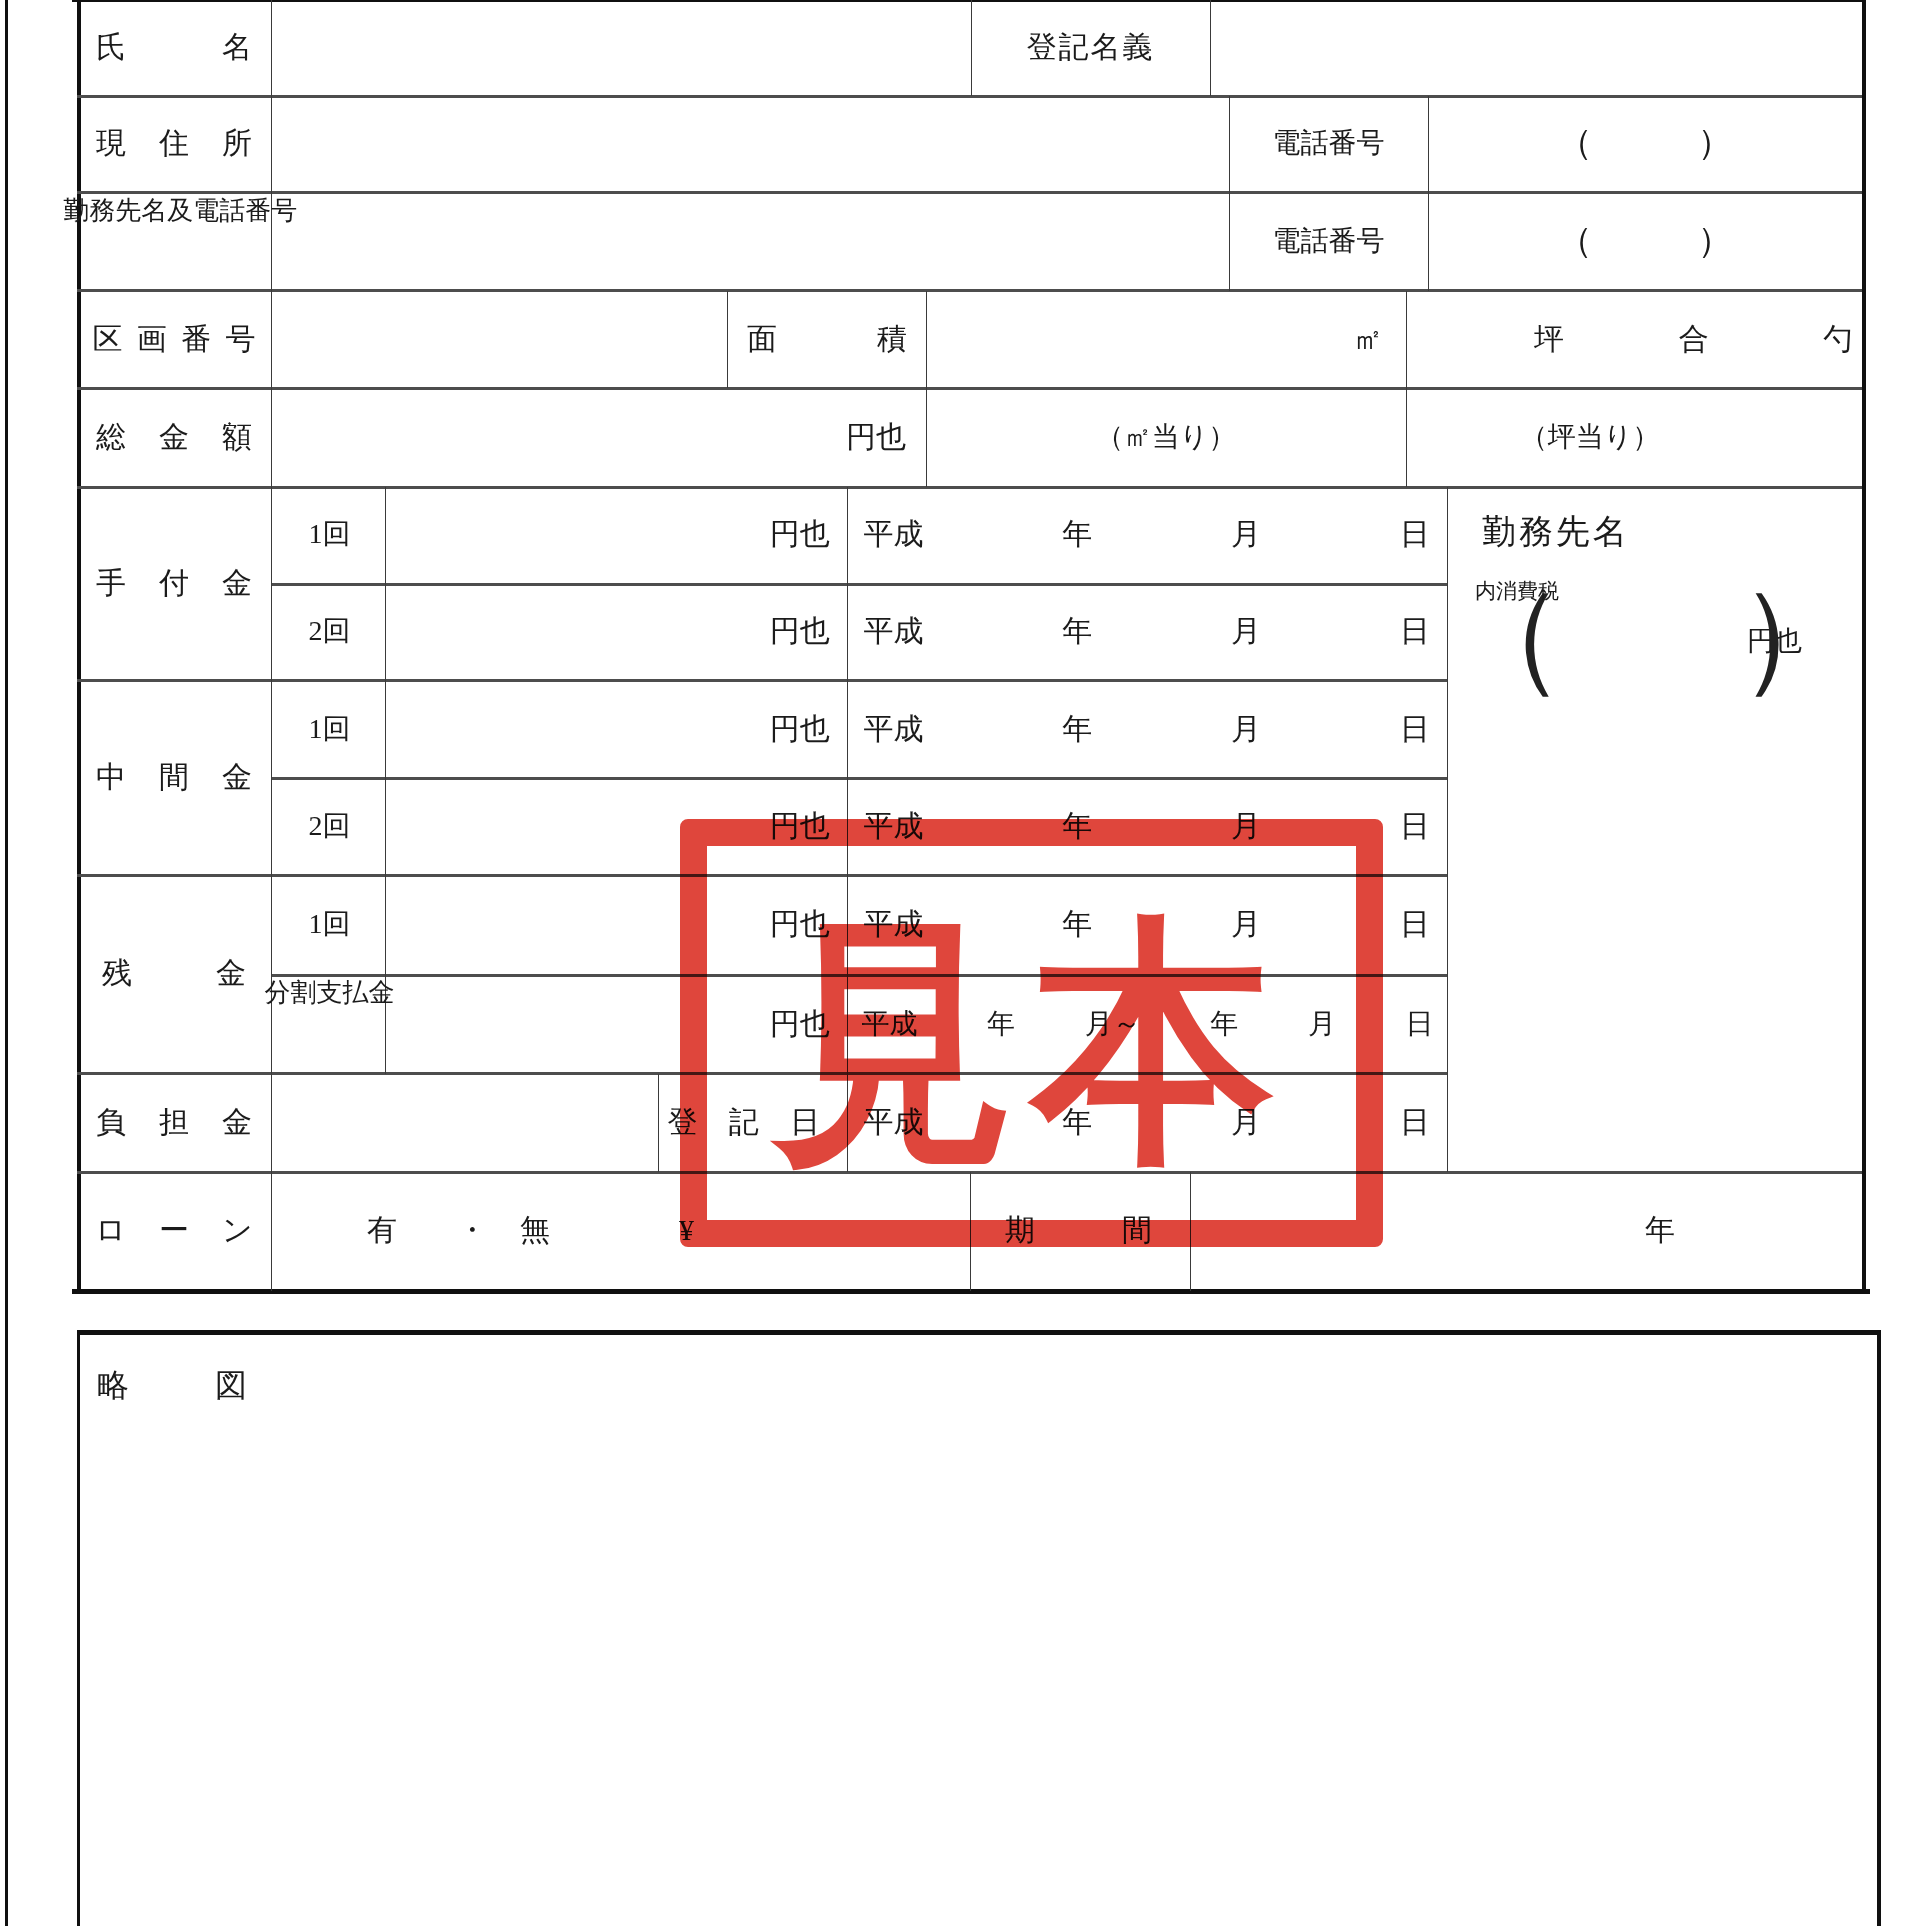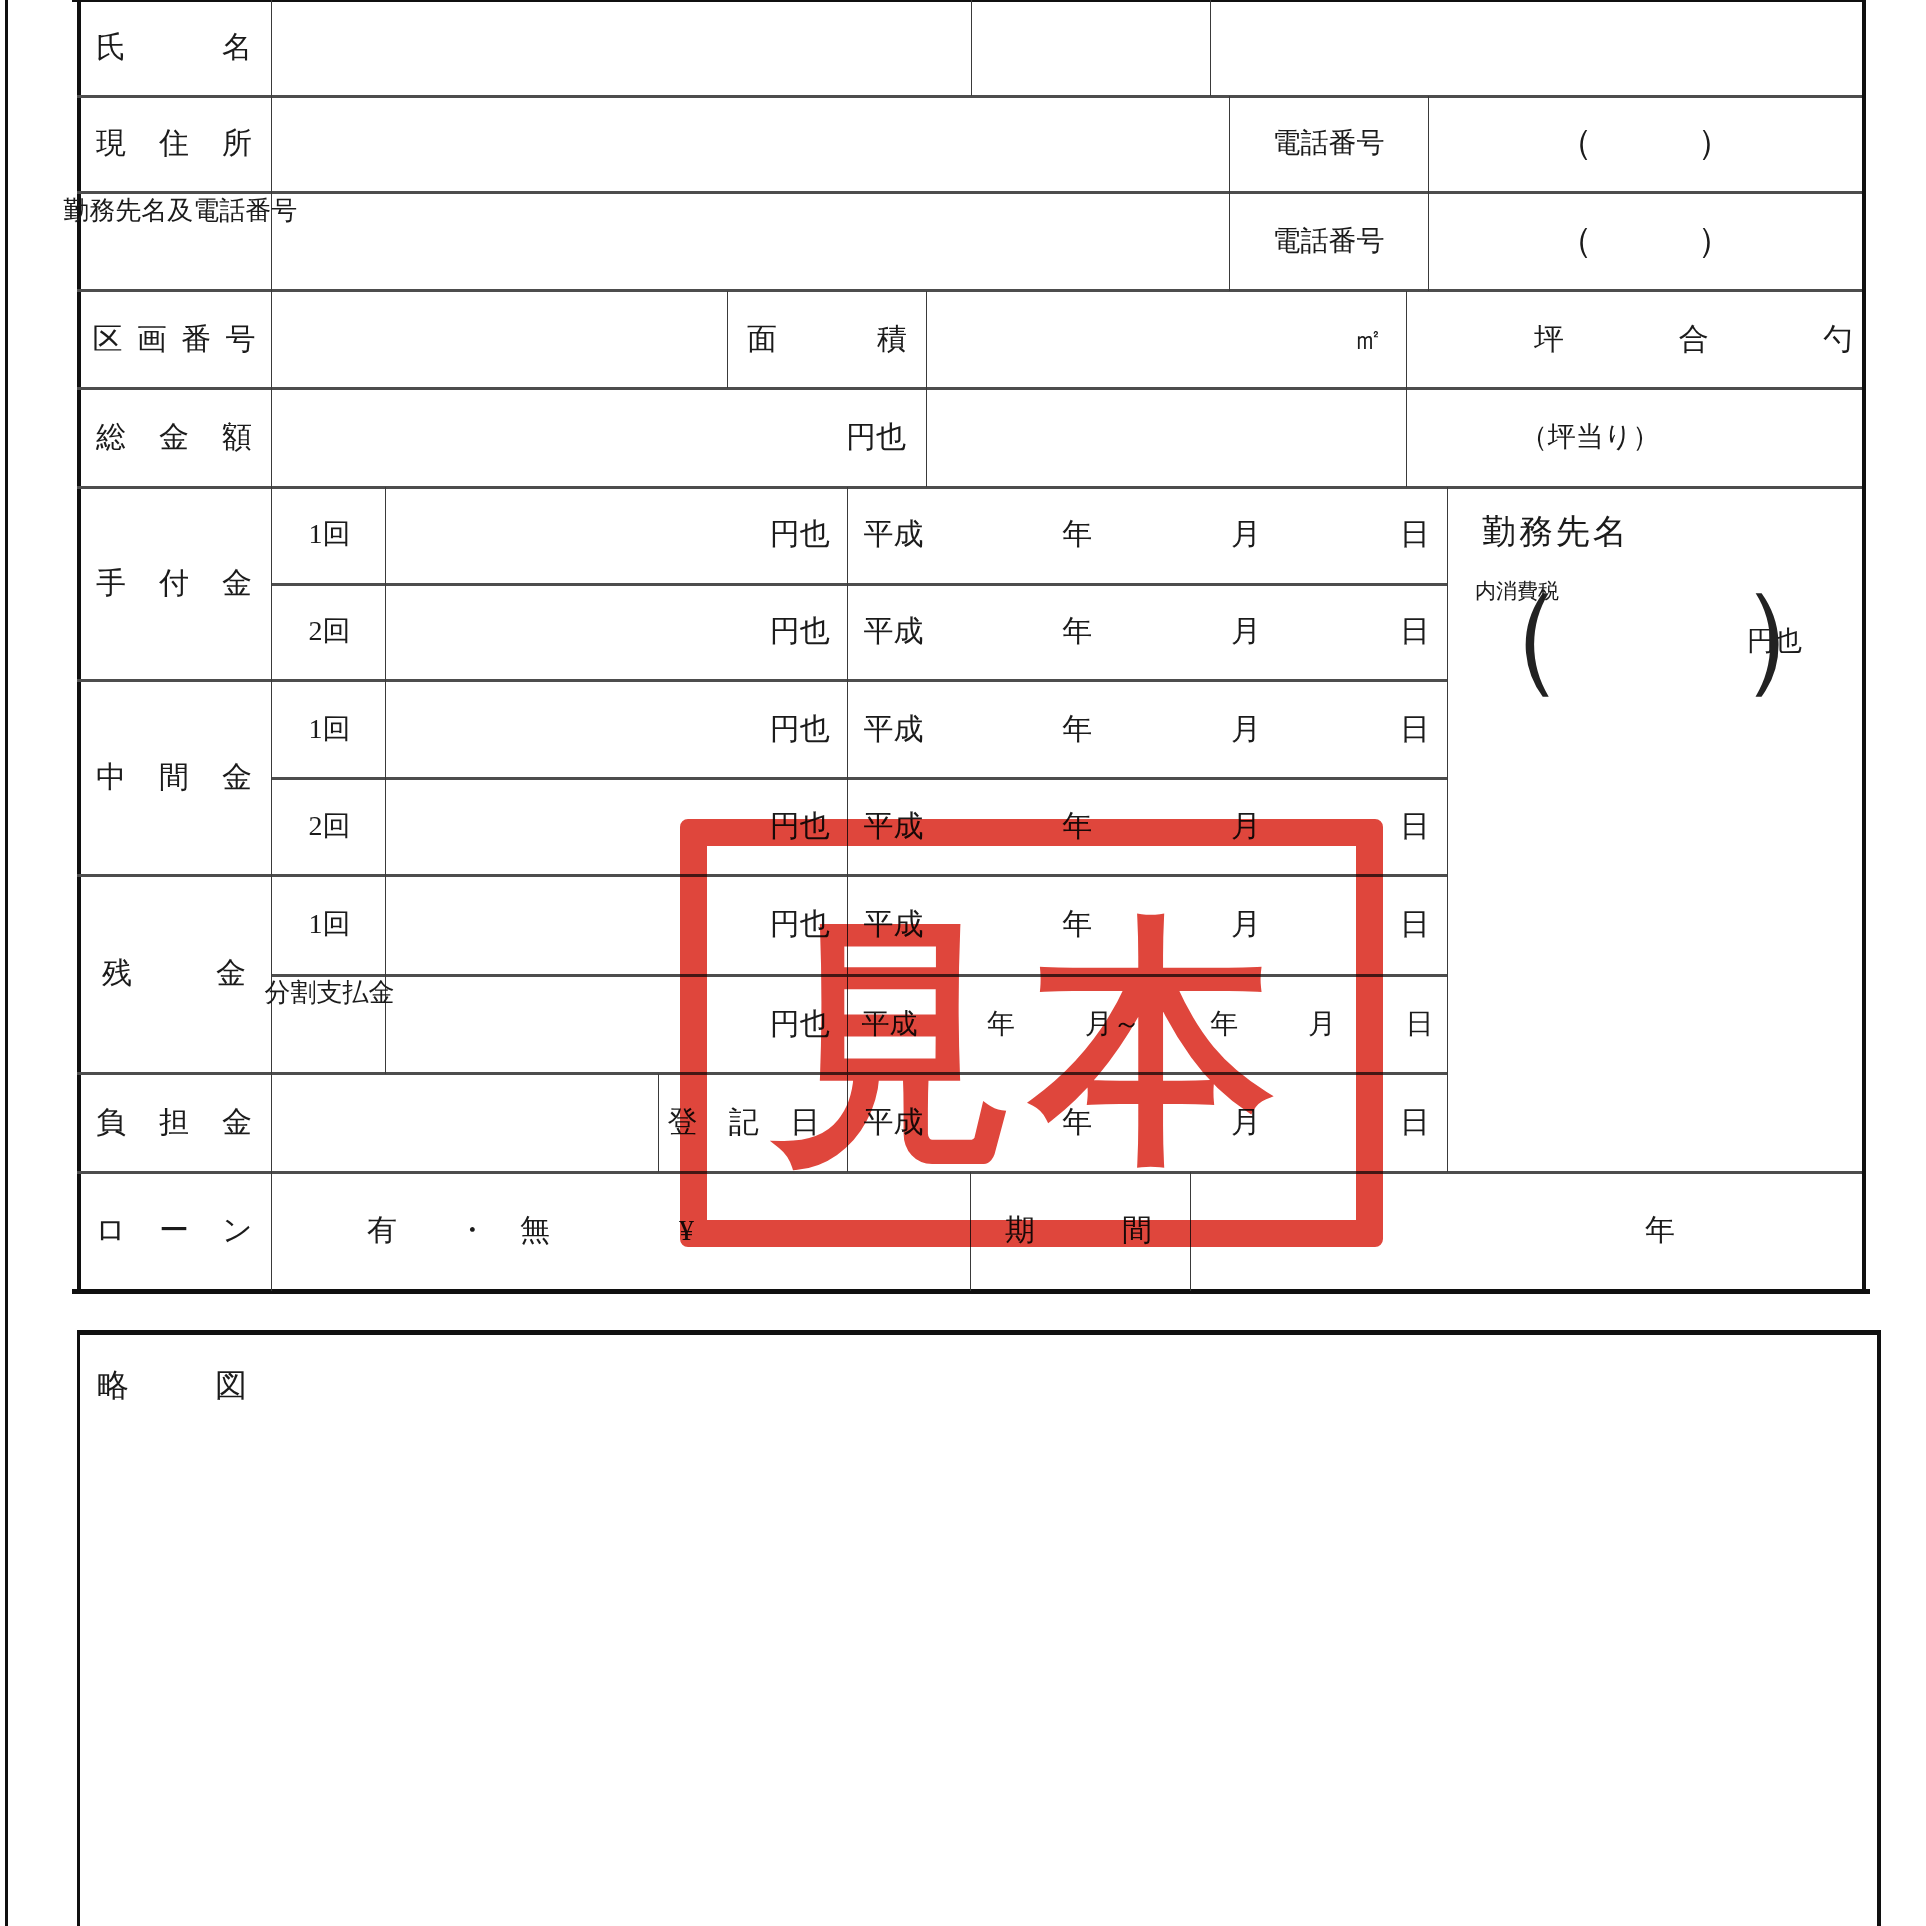--- a/index.html
+++ b/index.html
@@ -86,20 +86,21 @@
     <div class="vl" style="left:1447px;top:487px;height:685px;"></div>
     <div class="vl" style="left:970px;top:1172px;height:119px;"></div>
     <div class="vl" style="left:1190px;top:1172px;height:119px;"></div>
   </div>
 
   <div class="cell spread" style="left:77px;top:0;width:194px;height:95px;padding:0 19px;box-sizing:border-box;">
       <span>氏</span>
       <span>名</span>
     </div>
   <div class="blank" style="left:273px;top:0;width:698px;height:95px;"></div>
+  <div class="cell center" style="left:971px;top:0;width:239px;height:95px;letter-spacing:1.9px;">登記名義</div>
   <div class="blank" style="left:1211px;top:0;width:651px;height:95px;"></div>
 
   <div class="cell spread" style="left:77px;top:96px;width:194px;height:95px;padding:0 19px;box-sizing:border-box;">
       <span>現</span>
       <span>住</span>
       <span>所</span>
     </div>
   <div class="blank" style="left:273px;top:96px;width:956px;height:95px;"></div>
   <div class="cell center f58" style="left:1229px;top:96px;width:199px;height:95px;">電話番号</div>
   <div class="cell center f72" style="left:1428px;top:96px;width:434px;height:95px;">（　　　）</div>
@@ -133,20 +134,21 @@
     </div>
 
   <div class="cell spread" style="left:77px;top:388px;width:194px;height:98px;padding:0 19px;box-sizing:border-box;">
       <span>総</span>
       <span>金</span>
       <span>額</span>
     </div>
   <div class="cell right" style="left:273px;top:388px;width:653px;height:98px;padding-right:20px;box-sizing:border-box;">
     <span>円也</span>
   </div>
+  <div class="cell center f58" style="left:926px;top:388px;width:480px;height:98px;">（㎡当り）</div>
   <div class="cell center f58" style="left:1332px;top:388px;width:516px;height:98px;">（坪当り）</div>
 
   <div class="cell spread" style="left:77px;top:487px;width:194px;height:192px;padding:0 19px;box-sizing:border-box;">
       <span>手</span>
       <span>付</span>
       <span>金</span>
     </div>
   <div class="cell center f58" style="left:273px;top:487px;width:113px;height:95px;">1回</div>
   <div class="cell right" style="left:387px;top:487px;width:461px;height:95px;padding-right:18.3px;box-sizing:border-box;">
       <span>円也</span>

